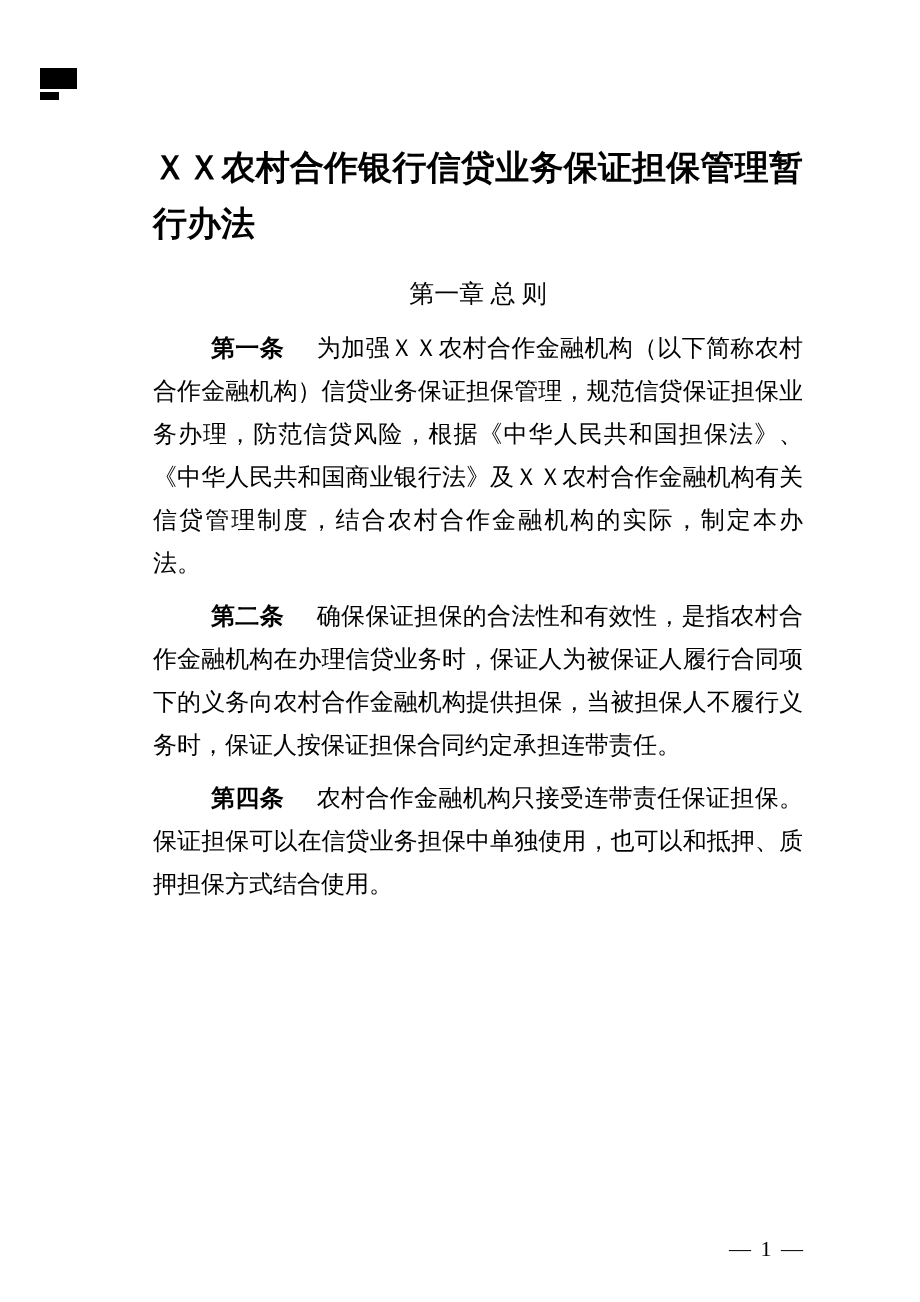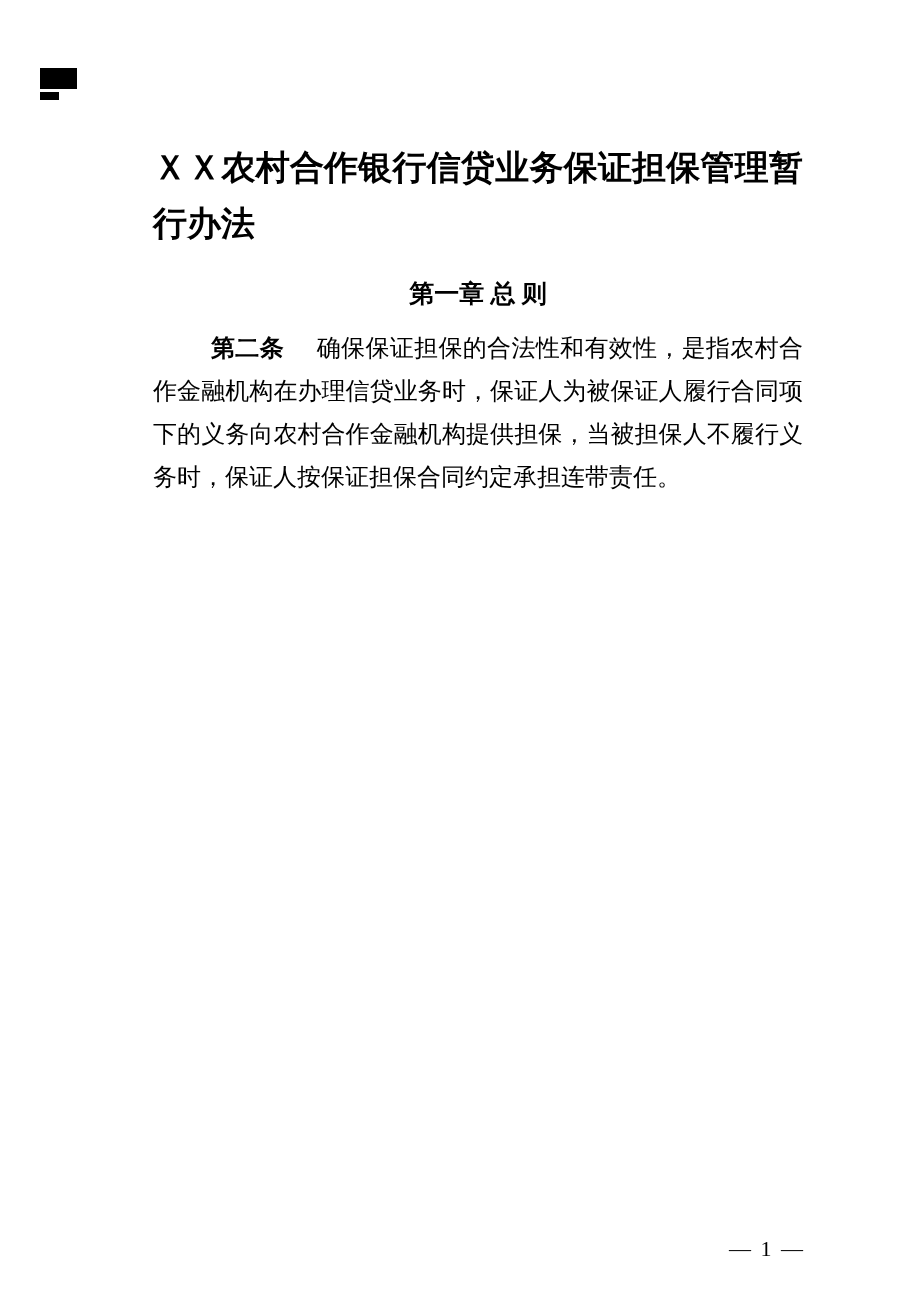--- a/index.html
+++ b/index.html
@@ -26,21 +26,21 @@
   .scan-mark-2 { left: 0; top: 52px; width: 19px; height: 8px; }
   .doc-title {
     font-size: 34px;
     font-weight: bold;
     line-height: 56px;
     text-align: justify;
     margin-bottom: 20px;
   }
   .chapter-heading {
     font-size: 25px;
-    font-weight: bold;
+    font-weight: normal;
     text-align: center;
     line-height: 43px;
     margin-bottom: 12px;
   }
   .chapter-heading.second {
     margin-top: 34px;
   }
   .para {
     font-size: 24px;
     line-height: 43px;
@@ -65,25 +65,31 @@
 
 <div class="page">
 
   <div class="scan-mark scan-mark-1"></div>
   <div class="scan-mark scan-mark-2"></div>
 
   <h1 class="doc-title">ＸＸ农村合作银行信贷业务保证担保管理暂行办法</h1>
 
   <h2 class="chapter-heading">第一章 总 则</h2>
 
+  <p class="para">
+    <span class="para-label">第一条</span><span>为加强ＸＸ农村合作金融机构（以下简称农村合作金融机构）信贷业务保证担保管理，规范信贷保证担保业务办理，防范信贷风险，根据《中华人民共和国担保法》、《中华人民共和国商业银行法》及ＸＸ农村合作金融机构有关信贷管理制度，结合农村合作金融机构的实际，制定本办法。</span>
+  </p>
 
   <p class="para">
     <span class="para-label">第二条</span><span>确保保证担保的合法性和有效性，是指农村合作金融机构在办理信贷业务时，保证人为被保证人履行合同项下的义务向农村合作金融机构提供担保，当被担保人不履行义务时，保证人按保证担保合同约定承担连带责任。</span>
   </p>
 
 
+  <p class="para">
+    <span class="para-label">第四条</span><span>农村合作金融机构只接受连带责任保证担保。保证担保可以在信贷业务担保中单独使用，也可以和抵押、质押担保方式结合使用。</span>
+  </p>
 
 
 
 
   <div class="page-number">— 1 —</div>
 
 </div>
 
 </body></html>

